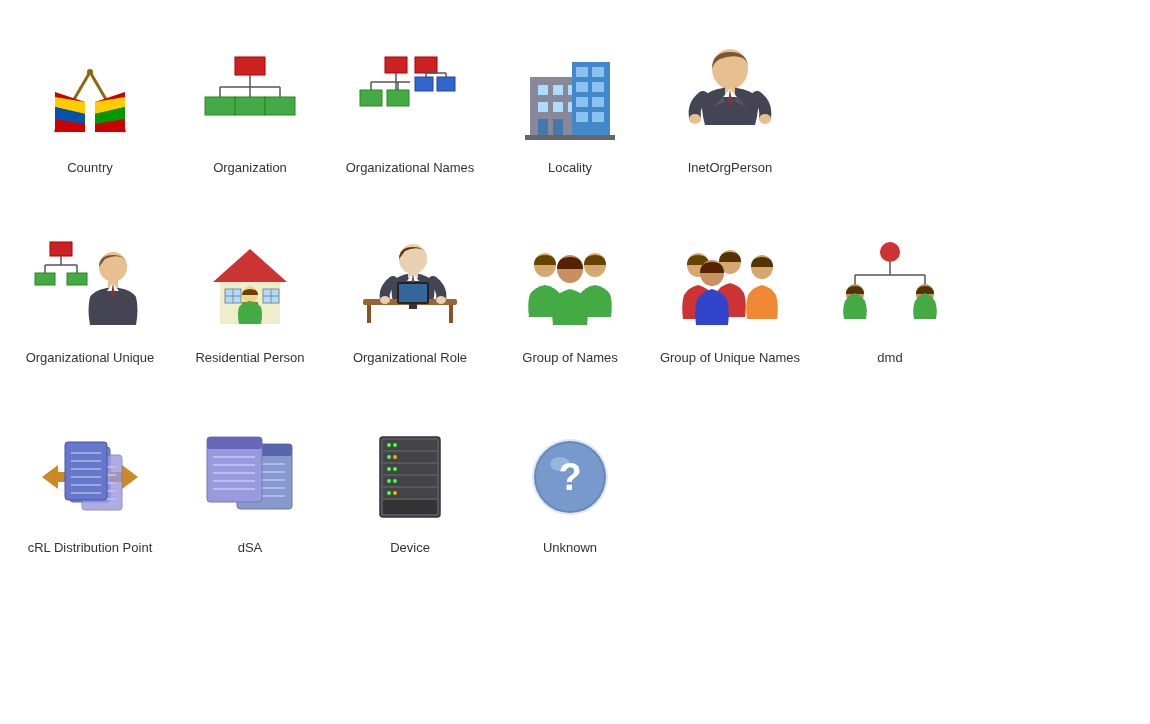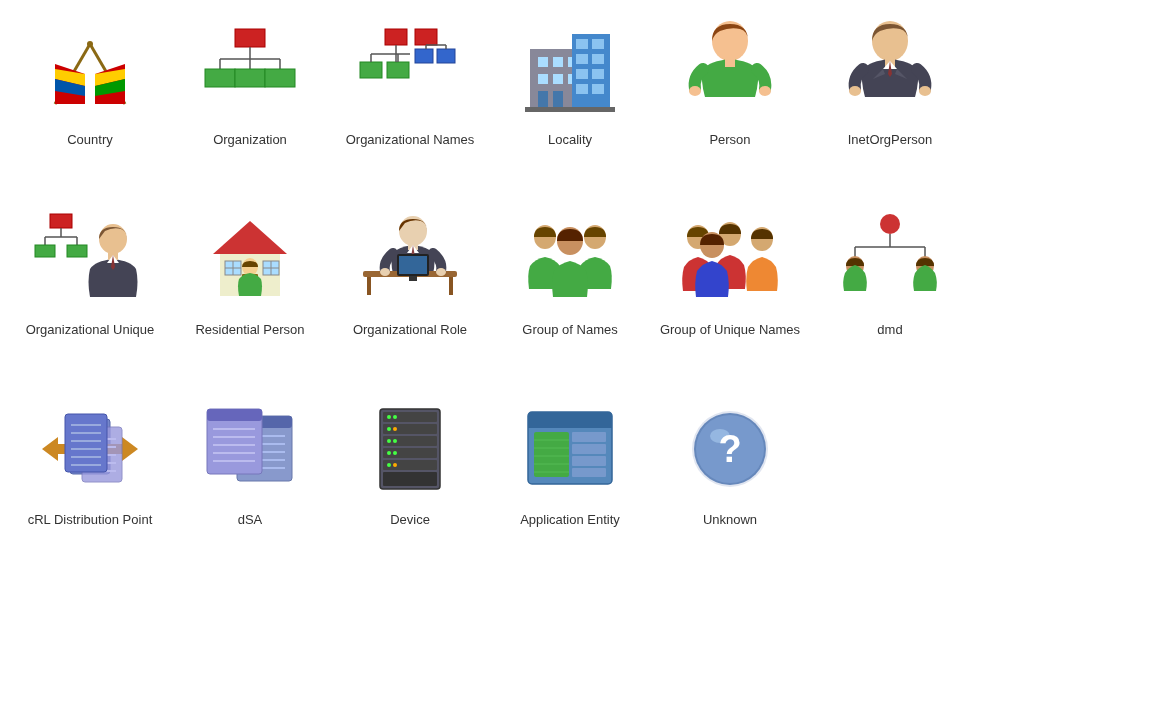--- a/index.html
+++ b/index.html
@@ -6,21 +6,21 @@
     body {
       background: #ffffff;
       font-family: Arial, sans-serif;
       width: 1150px;
       min-height: 724px;
       overflow: hidden;
     }
     .grid {
       display: flex;
       flex-wrap: wrap;
-      padding: 4px 10px;
+      padding: 32px 10px;
       gap: 0;
     }
     .item {
       display: flex;
       flex-direction: column;
       align-items: center;
       justify-content: flex-end;
       width: 160px;
       padding: 10px 5px 15px;
       cursor: default;
@@ -152,41 +152,20 @@
         <rect x="56" y="65" width="12" height="10" fill="#aaddff" opacity="0.7"></rect>
         <rect x="72" y="65" width="12" height="10" fill="#aaddff" opacity="0.7"></rect>
 
         <rect x="5" y="88" width="90" height="5" fill="#666"></rect>
       </svg>
     </div>
     <div class="label">Locality</div>
   </div>
 
 
-  <div class="item">
-    <div class="icon-area">
-      <svg width="90" height="100" viewBox="0 0 90 100">
-
-        <ellipse cx="45" cy="22" rx="18" ry="20" fill="#f5c090"></ellipse>
-
-        <path d="M27,22 Q27,5 45,5 Q63,5 63,22 Q63,12 55,10 Q45,8 35,12 Q29,15 27,22Z" fill="#8B4513"></path>
-
-        <path d="M20,78 Q15,60 18,50 Q25,42 45,40 Q65,42 72,50 Q75,60 70,78Z" fill="#44aa44"></path>
-
-        <rect x="40" y="40" width="10" height="8" fill="#f5c090"></rect>
-
-        <path d="M18,50 Q8,58 10,70" stroke="#44aa44" stroke-width="12" fill="none" stroke-linecap="round"></path>
-        <path d="M72,50 Q82,58 80,70" stroke="#44aa44" stroke-width="12" fill="none" stroke-linecap="round"></path>
-
-        <ellipse cx="10" cy="72" rx="6" ry="5" fill="#f5c090"></ellipse>
-        <ellipse cx="80" cy="72" rx="6" ry="5" fill="#f5c090"></ellipse>
-      </svg>
-    </div>
-    <div class="label">Person</div>
-  </div>
 
   <div class="item">
     <div class="icon-area">
       <svg width="90" height="100" viewBox="0 0 90 100">
 
         <ellipse cx="45" cy="22" rx="18" ry="20" fill="#e8c090"></ellipse>
 
         <path d="M27,22 Q27,5 45,5 Q63,5 63,22 Q63,12 55,10 Q45,8 35,12 Q29,15 27,22Z" fill="#7B5533"></path>
 
         <path d="M20,78 Q15,60 18,50 Q25,42 45,40 Q65,42 72,50 Q75,60 70,78Z" fill="#444455"></path>
@@ -444,44 +423,20 @@
         <circle cx="24" cy="49" r="2" fill="#44ff44"></circle>
         <circle cx="30" cy="49" r="2" fill="#44ff44"></circle>
         <circle cx="24" cy="61" r="2" fill="#44ff44"></circle>
         <circle cx="30" cy="61" r="2" fill="#ffaa00"></circle>
       </svg>
     </div>
     <div class="label">Device</div>
   </div>
 
 
-  <div class="item">
-    <div class="icon-area">
-      <svg width="100" height="90" viewBox="0 0 100 90">
-
-        <rect x="8" y="8" width="84" height="72" fill="#5588bb" rx="4" stroke="#336699" stroke-width="1.5"></rect>
-        <rect x="8" y="8" width="84" height="16" fill="#336699" rx="4"></rect>
-        <rect x="8" y="16" width="84" height="8" fill="#336699"></rect>
-
-        <rect x="14" y="28" width="35" height="45" fill="#44aa44" rx="2"></rect>
-
-        <rect x="52" y="28" width="34" height="10" fill="#7799cc" rx="1"></rect>
-        <rect x="52" y="40" width="34" height="10" fill="#7799cc" rx="1"></rect>
-        <rect x="52" y="52" width="34" height="10" fill="#7799cc" rx="1"></rect>
-        <rect x="52" y="64" width="34" height="9" fill="#7799cc" rx="1"></rect>
-
-        <line x1="14" y1="36" x2="49" y2="36" stroke="#55bb55" stroke-width="1"></line>
-        <line x1="14" y1="44" x2="49" y2="44" stroke="#55bb55" stroke-width="1"></line>
-        <line x1="14" y1="52" x2="49" y2="52" stroke="#55bb55" stroke-width="1"></line>
-        <line x1="14" y1="60" x2="49" y2="60" stroke="#55bb55" stroke-width="1"></line>
-        <line x1="14" y1="68" x2="49" y2="68" stroke="#55bb55" stroke-width="1"></line>
-      </svg>
-    </div>
-    <div class="label">Application Entity</div>
-  </div>
 
   <div class="item">
     <div class="icon-area">
       <svg width="90" height="90" viewBox="0 0 90 90">
 
         <circle cx="45" cy="45" r="38" fill="#99aacc" opacity="0.3"></circle>
 
         <circle cx="45" cy="45" r="36" fill="#6688bb"></circle>
         <circle cx="45" cy="45" r="34" fill="#7799cc"></circle>
 

